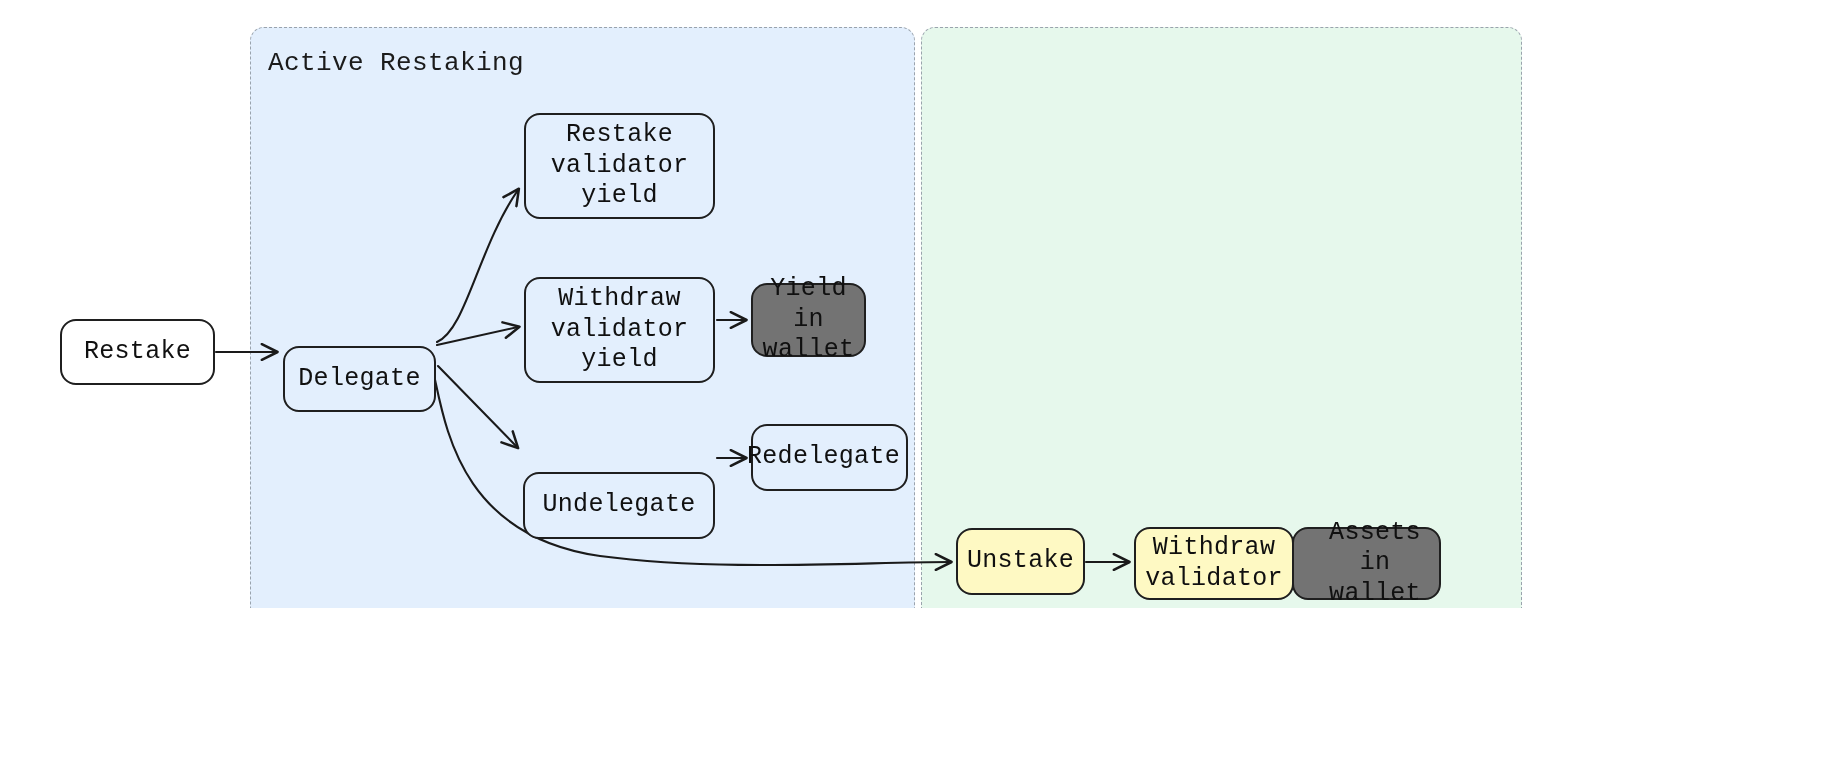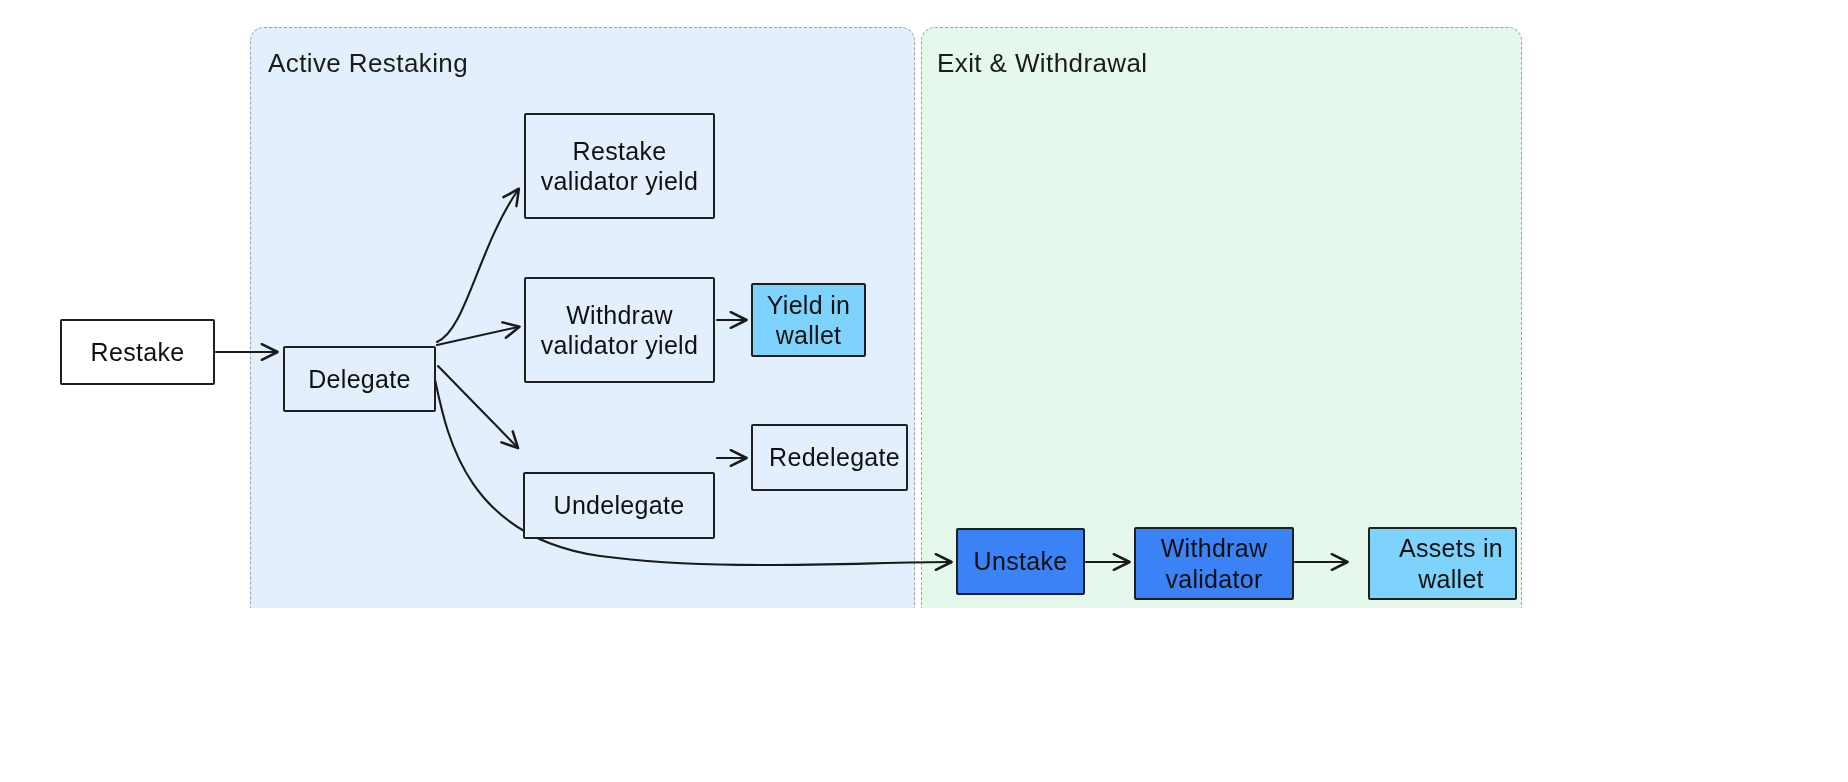--- a/index.html
+++ b/index.html
@@ -5,21 +5,21 @@
   html, body {
     margin: 0;
     padding: 0;
     background: #ffffff;
   }
   #canvas {
     position: relative;
     width: 1848px;
     height: 608px;
     background: #ffffff;
-    font-family: Liberation Sans, sans-serif;
+    font-family: Liberation Mono, monospace;
     overflow: hidden;
   }
   #edges {
     position: absolute;
     left: 0;
     top: 0;
     width: 1848px;
     height: 782px;
     pointer-events: none;
   }
@@ -35,47 +35,46 @@
     font-size: 26px;
     color: #1b1b1b;
     white-space: nowrap;
     letter-spacing: 0.4px;
   }
   
   .node {
     position: absolute;
     box-sizing: border-box;
     border: 2.1px solid #1f1f1f;
-    border-radius: 2px;
+    border-radius: 16px;
     display: flex;
     align-items: center;
     justify-content: center;
     text-align: center;
     line-height: 1.22;
     font-size: 25px;
     color: #101010;
     letter-spacing: 0.3px;
     padding: 2px 6px;
   }
   .node span { display: block; white-space: pre-line; }
   .fill-plain  { background: #ffffff; }
   .fill-blue   { background: #e3effd; }
-  .fill-mint   { background: #3b82f6; }
-  .fill-green  { background: #7dd3fc; }
+  .fill-mint   { background: #fef9c3; }
+  .fill-green  { background: #737373; }
 </style>
 </head>
 <body>
 
 <div id="canvas">
 
   <div class="cluster fill-blue" id="cluster-0" style="left: 250px; top: 27px; width: 665px; height: 605px; background: rgb(227, 239, 253);"></div>
   <div class="cluster-label" id="cluster-label-0" style="left: 268px; top: 48px;">Active Restaking</div>
 
   <div class="cluster fill-mint" id="cluster-1" style="left: 921px; top: 27px; width: 601px; height: 605px; background: rgb(230, 248, 236);"></div>
-  <div class="cluster-label" id="cluster-label-1" style="left: 937px; top: 48px;">Exit &amp; Withdrawal</div>
 
   <svg id="edges" viewBox="0 0 1848 782" xmlns="http://www.w3.org/2000/svg">
     <defs>
       <marker id="arrow" viewBox="0 0 12 12" refX="10" refY="6" markerWidth="9" markerHeight="9" orient="auto-start-reverse">
         <path d="M 1 1 L 11 6 L 1 11" fill="none" stroke="#1a1a1a" stroke-width="1.6" stroke-linecap="round" stroke-linejoin="round"></path>
       </marker>
     </defs>
     <g fill="none" stroke="#1a1a1a" stroke-width="2.1" stroke-linecap="round" marker-end="url(#arrow)">
       <path d="M 216 352 L 276 352"></path>
       <path d="M 437 342 C 466 330 478 248 518 190"></path>
@@ -113,18 +112,18 @@
   <div class="node fill-blue" id="node-6" style="left: 751px; top: 424px; width: 157px; height: 67px; justify-content: flex-end;">
     <span>Redelegate</span>
   </div>
   <div class="node fill-mint" id="node-7" style="left: 956px; top: 528px; width: 129px; height: 67px;">
     <span>Unstake</span>
   </div>
   <div class="node fill-mint" id="node-8" style="left: 1134px; top: 527px; width: 160px; height: 73px;">
     <span>Withdraw
 validator</span>
   </div>
-  <div class="node fill-green" id="node-9" style="left: 1368px; top: 527px; width: 149px; height: 73px; padding-left: 23px;">
+  <div class="node fill-green" id="node-9" style="left: 1292px; top: 527px; width: 149px; height: 73px; padding-left: 23px;">
     <span>Assets in
 wallet</span>
   </div>
 
 </div>
 
 </body></html>

